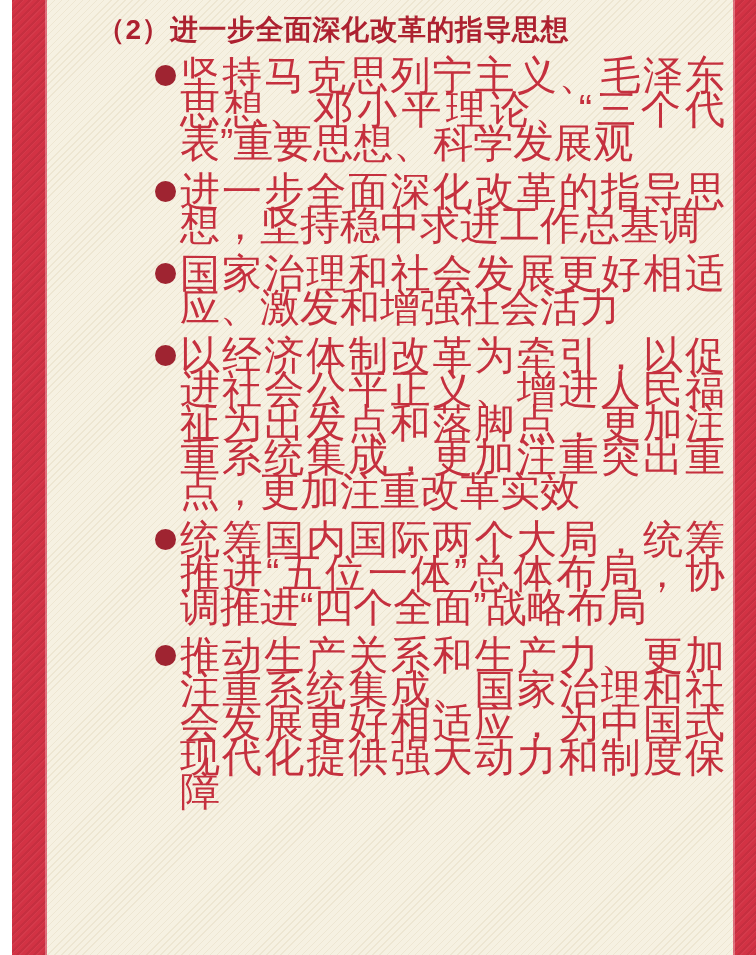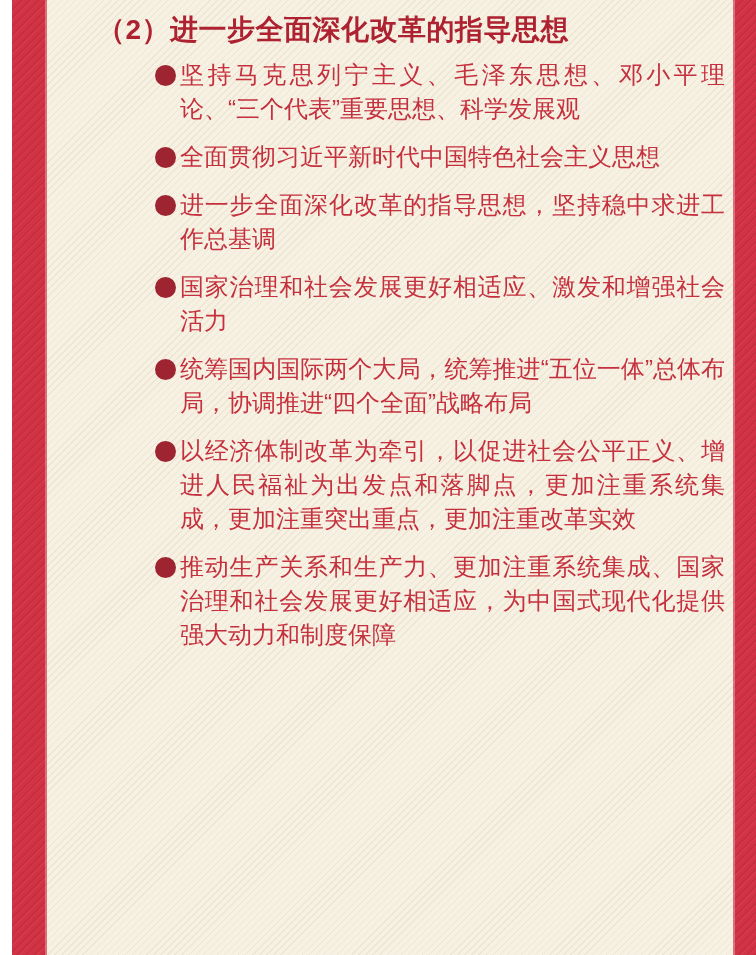--- a/index.html
+++ b/index.html
@@ -68,21 +68,21 @@
     flex: 0 0 auto;
     width: 21px;
     height: 21px;
     margin: 7px 4px 0 0;
     border-radius: 50%;
     background: #9f2431;
   }
   .bullet-text {
     display: block;
     width: 545px;
-    font-size: 24px;
+    font-size: 40px;
     line-height: 34px;
     color: #c5303e;
     text-align: justify;
     text-justify: inter-ideograph;
   }
 </style>
 </head>
 <body>
 
 <div class="page">
@@ -91,37 +91,33 @@
   <div class="content">
     <h1 class="title">（2）进一步全面深化改革的指导思想</h1>
 
     <ul class="bullet-list">
       <li class="bullet-item">
         <span class="dot"></span>
         <span class="bullet-text">坚持马克思列宁主义、毛泽东思想、邓小平理论、“三个代表”重要思想、科学发展观</span>
       </li>
       <li class="bullet-item">
         <span class="dot"></span>
-        <span class="bullet-text">全面贯彻习近平新时代中国特色社会主义思想</span>
-      </li>
-      <li class="bullet-item">
-        <span class="dot"></span>
         <span class="bullet-text">进一步全面深化改革的指导思想，坚持稳中求进工作总基调</span>
       </li>
       <li class="bullet-item">
         <span class="dot"></span>
         <span class="bullet-text">国家治理和社会发展更好相适应、激发和增强社会活力</span>
       </li>
       <li class="bullet-item">
         <span class="dot"></span>
-        <span class="bullet-text">统筹国内国际两个大局，统筹推进“五位一体”总体布局，协调推进“四个全面”战略布局</span>
+        <span class="bullet-text">以经济体制改革为牵引，以促进社会公平正义、增进人民福祉为出发点和落脚点，更加注重系统集成，更加注重突出重点，更加注重改革实效</span>
       </li>
       <li class="bullet-item">
         <span class="dot"></span>
-        <span class="bullet-text">以经济体制改革为牵引，以促进社会公平正义、增进人民福祉为出发点和落脚点，更加注重系统集成，更加注重突出重点，更加注重改革实效</span>
+        <span class="bullet-text">统筹国内国际两个大局，统筹推进“五位一体”总体布局，协调推进“四个全面”战略布局</span>
       </li>
       <li class="bullet-item">
         <span class="dot"></span>
         <span class="bullet-text">推动生产关系和生产力、更加注重系统集成、国家治理和社会发展更好相适应，为中国式现代化提供强大动力和制度保障</span>
       </li>
     </ul>
   </div>
 
   <div class="side-bar right"></div>
 </div>

